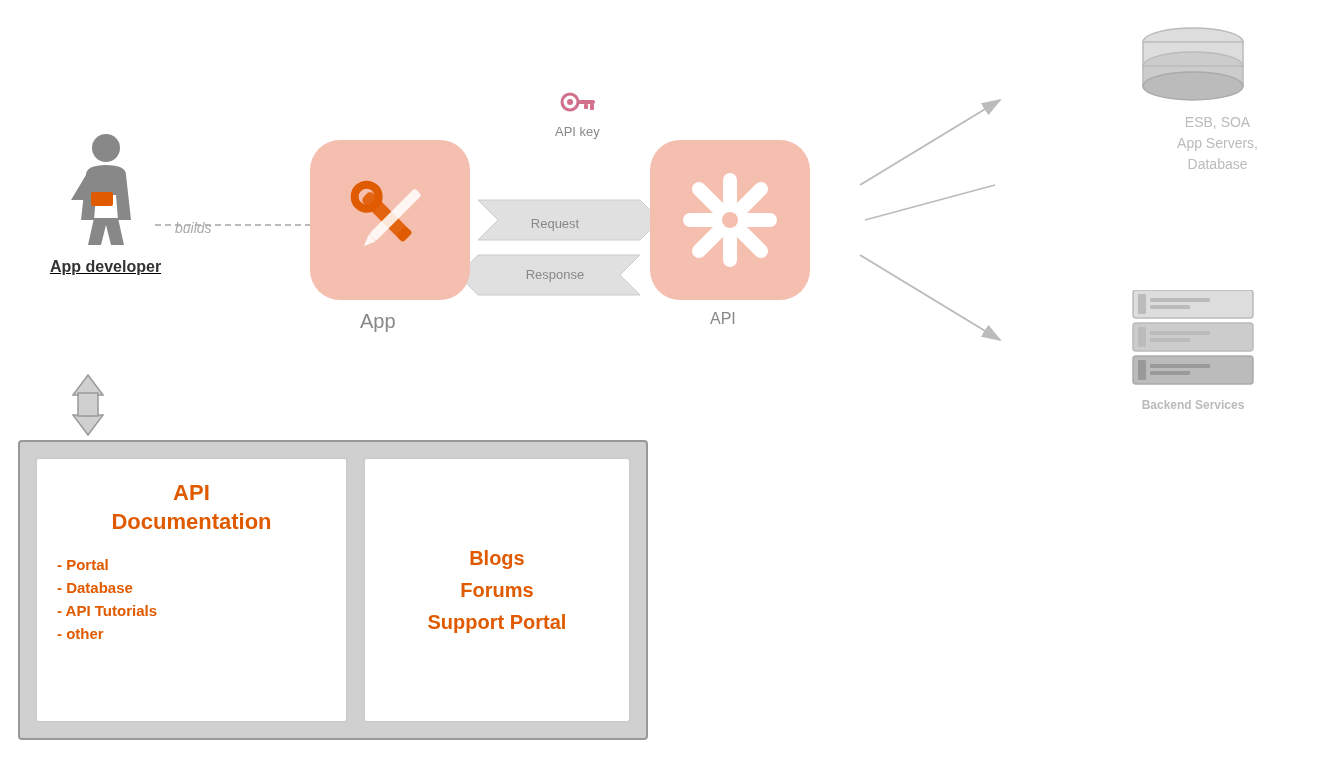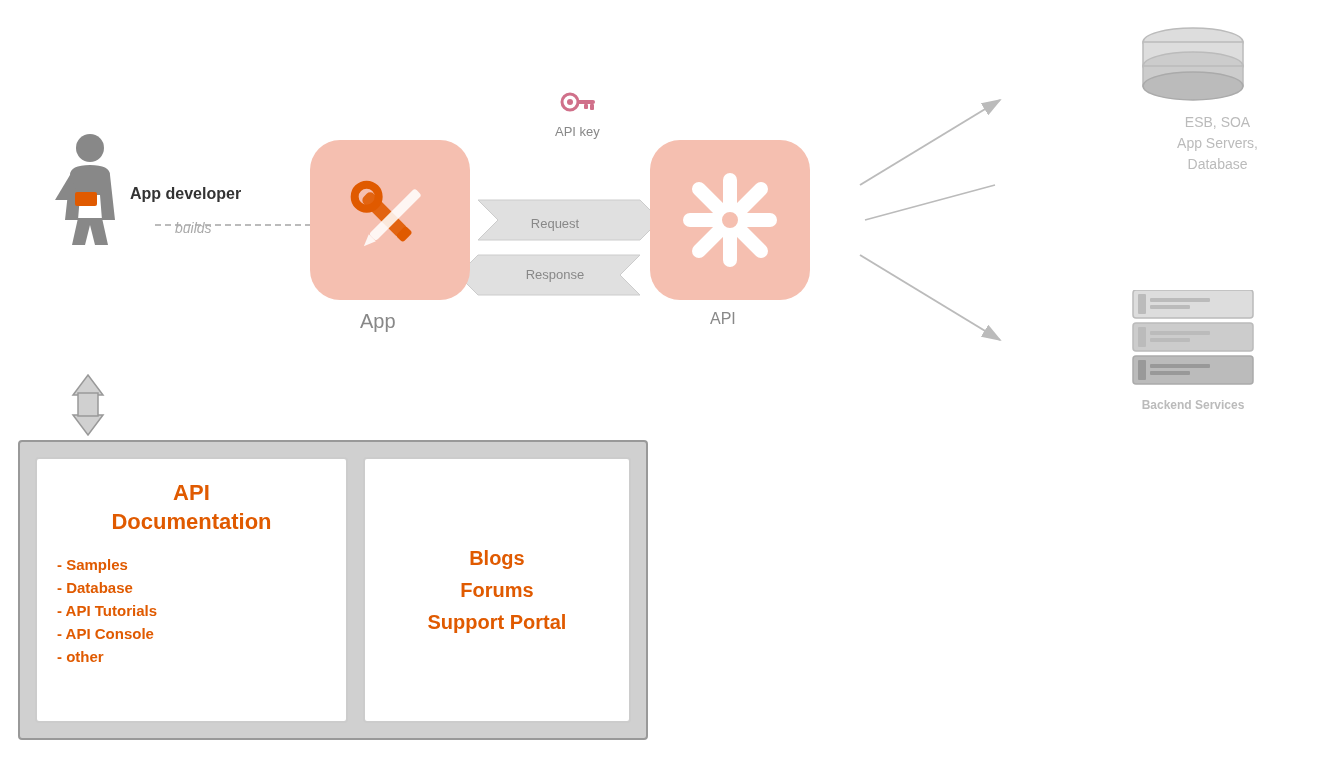--- a/index.html
+++ b/index.html
@@ -17,21 +17,23 @@
       width: 1338px;
       height: 770px;
     }
 
     
     .app-developer {
       position: absolute;
       left: 50px;
       top: 130px;
       display: flex;
+      flex-direction: column;
       align-items: center;
+      text-decoration: underline;
     }
 
     .person-icon {
       width: 80px;
       height: 120px;
     }
 
     .app-developer-label {
       font-size: 16px;
       font-weight: bold;
@@ -341,24 +343,23 @@
   </div>
 
   <div class="bottom-section">
 
     <div class="doc-box">
       <div class="doc-box-title">
         <span style="white-space:pre-line;">API
 Documentation</span>
       </div>
       <div class="doc-box-items">
-        <div class="doc-box-item">- Samples</div>
+        <div class="doc-box-item">- Portal</div>
         <div class="doc-box-item">- Database</div>
         <div class="doc-box-item">- API Tutorials</div>
-        <div class="doc-box-item">- API Console</div>
         <div class="doc-box-item">- other</div>
       </div>
     </div>
 
     <div class="community-box">
       <div class="community-box-title">
         <span style="white-space:pre-line;">Blogs
 Forums
 Support Portal</span>
       </div>

